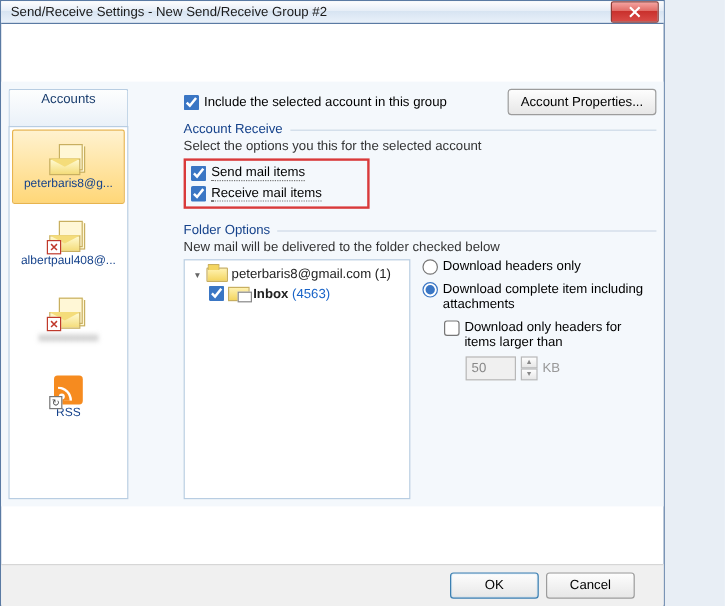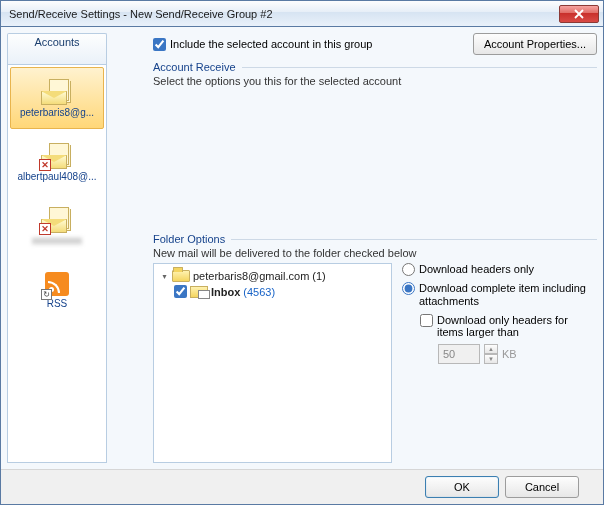--- a/index.html
+++ b/index.html
@@ -1,17 +1,17 @@
 <!DOCTYPE html>
 <html><head>
 <meta charset="utf-8">
 <style>
   * { box-sizing: border-box; font-family: "Segoe UI", Tahoma, sans-serif; font-size: 11px; }
   body { margin: 0; background: #e8eef5; width: 604px; height: 505px; overflow: hidden; }
-  .window { width: 604px; height: 505px; background: #fff; border: 1px solid #5a7aa3; display: flex; flex-direction: column; }
+  .window { width: 554px; height: 505px; background: #fff; border: 1px solid #5a7aa3; display: flex; flex-direction: column; gap: 48px; }
   .titlebar { height: 26px; background: linear-gradient(to bottom, #fdfdfe, #e6eef7 45%, #d7e4f2 46%, #e9f1fa); display: flex; align-items: center; padding: 0 4px 0 8px; border-bottom: 1px solid #5a7aa3; }
   .titlebar .title { color: #1a1a1a; flex: 1; }
   .closebtn { width: 40px; height: 18px; background: linear-gradient(to bottom, #f5a3a0, #e06b65 45%, #c9302c 46%, #d94b46); border: 1px solid #8b3a36; border-radius: 2px; color: #fff; display: flex; align-items: center; justify-content: center; font-size: 10px; font-weight: bold; }
   .client { flex: 1; display: flex; background: #f4f8fc; padding: 6px; gap: 6px; }
   .sidebar { width: 100px; display: flex; flex-direction: column; }
   .sidebar-header { text-align: center; padding: 2px 0 16px; color: #1a3e6e; background: linear-gradient(to bottom,#fdfefe,#eaf1f9); border: 1px solid #b8cde2; border-bottom: none; border-radius: 2px 2px 0 0; }
   .sidebar-list { flex: 1; background: #fff; border: 1px solid #b8cde2; padding: 2px; }
   .acct { width: 94px; height: 62px; display: flex; flex-direction: column; align-items: center; justify-content: center; gap: 2px; border: 1px solid transparent; margin-bottom: 2px; }
   .acct.selected { background: linear-gradient(to bottom, #fff2cf, #ffd778); border: 1px solid #e8b44d; border-radius: 2px; }
   .acct-label { color: #15428b; font-size: 10px; max-width: 90px; white-space: nowrap; overflow: hidden; text-overflow: ellipsis; }
@@ -125,20 +125,30 @@
         </div>
         <button class="propbtn"><span>Account Properties...</span></button>
       </div>
 
       <div class="fieldset">
         <div class="fs-legend">
           <span>Account Receive</span>
             <div class="line"></div>
         </div>
         <div class="fs-desc">Select the options you this for the selected account</div>
+        <div class="optbox">
+          <div class="chkrow">
+            <input type="checkbox" checked="" style="">
+            <label>Send mail items</label>
+          </div>
+          <div class="chkrow">
+            <input type="checkbox" checked="" style="">
+            <label>Receive mail items</label>
+          </div>
+        </div>
       </div>
 
       <div style="flex:1"></div>
 
       <div class="fieldset">
         <div class="fs-legend">
           <span>Folder Options</span>
             <div class="line"></div>
         </div>
         <div class="fs-desc">New mail will be delivered to the folder checked below</div>

